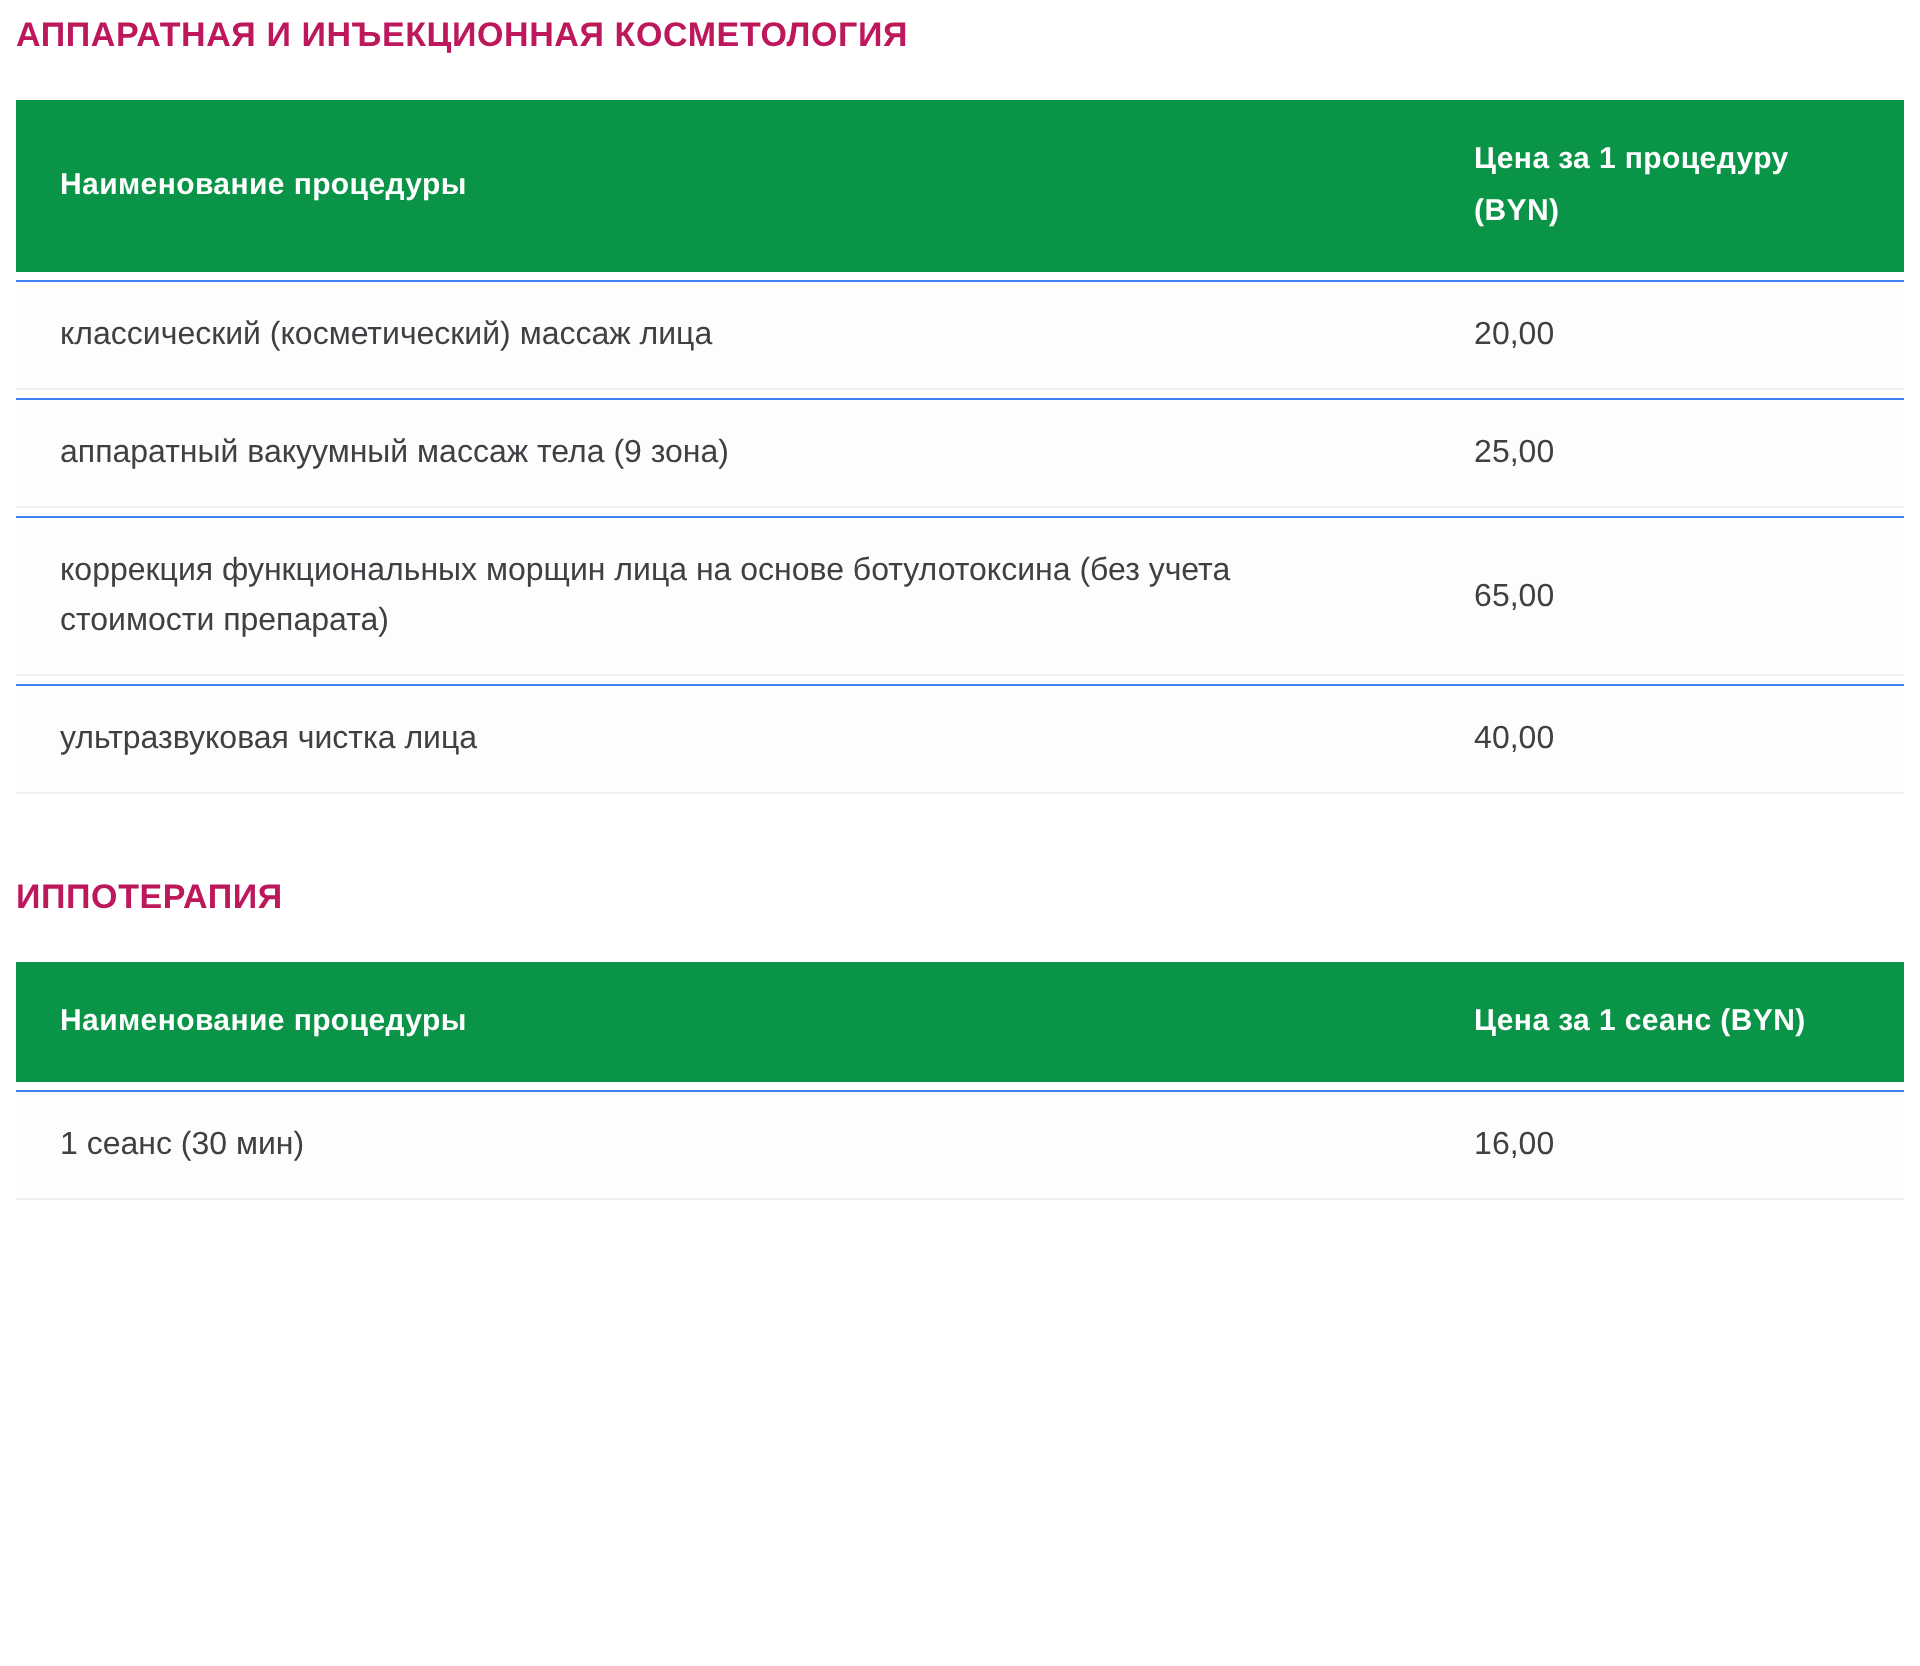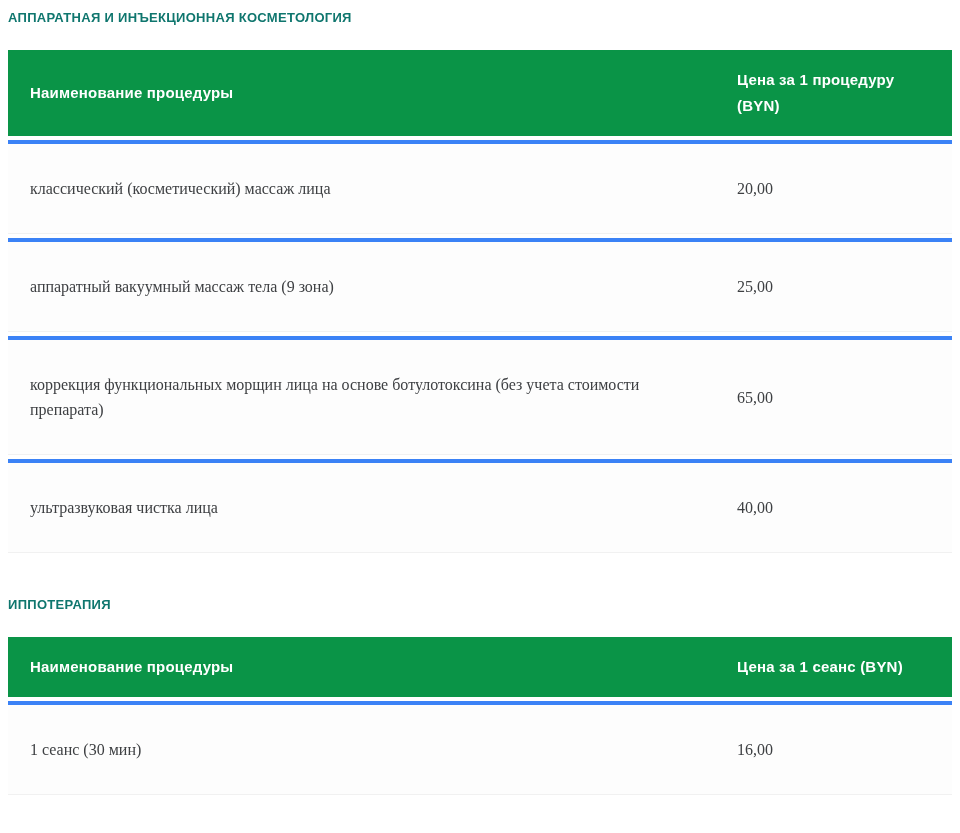--- a/index.html
+++ b/index.html
@@ -11,22 +11,22 @@
     overflow: hidden;
     font-family: "Liberation Sans", sans-serif;
     color: #3e4043;
   }
   .page {
     padding: 8px 8px 0 8px;
     box-sizing: border-box;
     width: 960px;
   }
   .section-title {
-    color: #0f766e;
-    font-size: 13px;
+    color: #be185d;
+    font-size: 17px;
     line-height: 19px;
     font-weight: bold;
     letter-spacing: 0.3px;
     margin: 0 0 19px 0;
     text-transform: uppercase;
   }
   .section-title.second {
     margin-top: 38px;
     margin-bottom: 19px;
   }
@@ -44,28 +44,27 @@
     font-size: 15px;
     font-weight: bold;
     text-align: left;
     vertical-align: middle;
     padding: 17px 22px;
     line-height: 26px;
     letter-spacing: 0.2px;
   }
   tbody td {
     background: #fdfdfd;
-    border-top: 4px solid #3b82f6;
+    border-top: 1px solid #3b82f6;
     border-bottom: 1px solid #f1f1f1;
     font-size: 16px;
     line-height: 25px;
     vertical-align: middle;
-    padding: 32px 22px;
+    padding: 14px 22px;
     color: #3e4043;
-    font-family: Liberation Serif, serif;
   }
 </style>
 </head>
 <body>
 
 <div class="page">
 
   <h2 class="section-title">АППАРАТНАЯ И ИНЪЕКЦИОННАЯ КОСМЕТОЛОГИЯ</h2>
 
   <table class="price-table">

